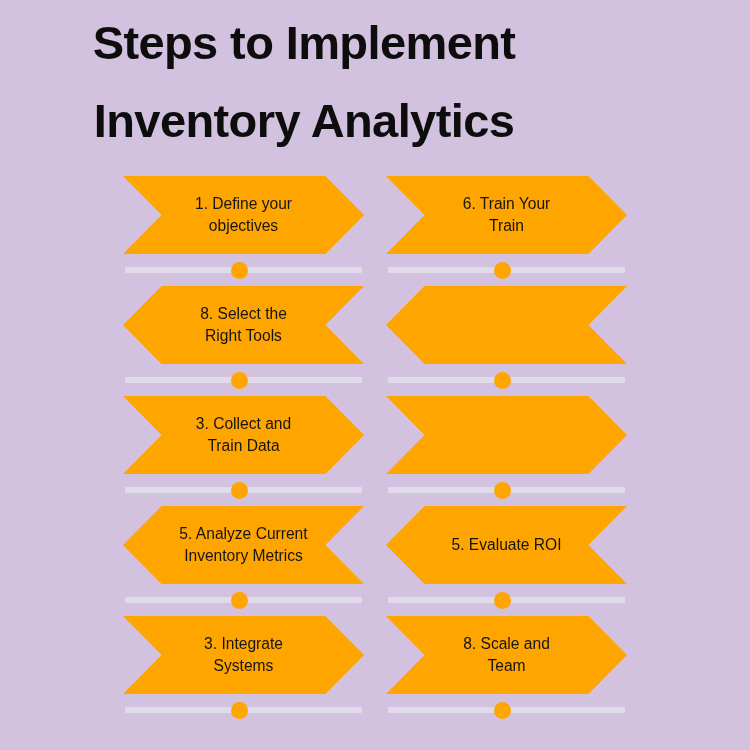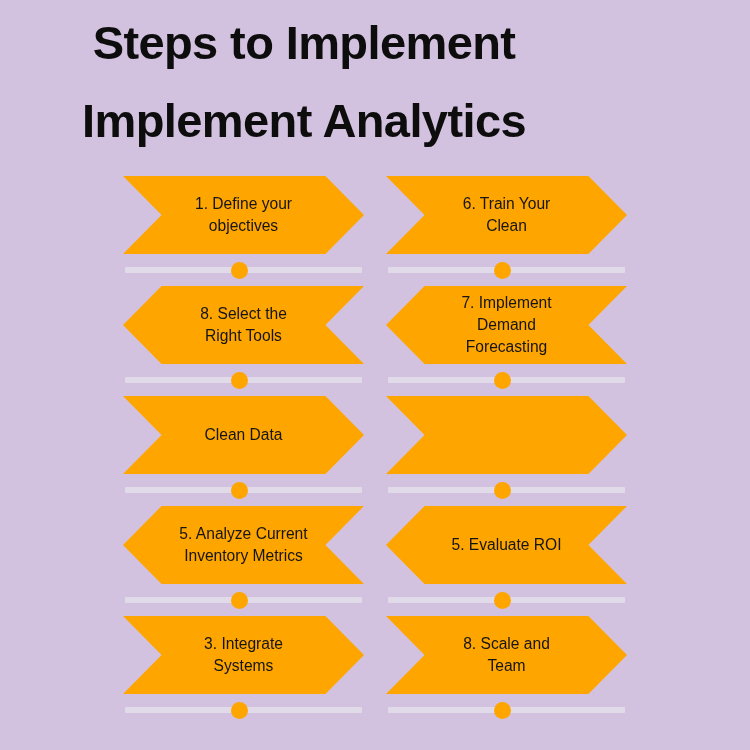--- a/index.html
+++ b/index.html
@@ -115,21 +115,21 @@
     margin-left: -8px;
   }
 </style>
 </head>
 <body>
 
 <div id="canvas">
 
   <div class="title">
     <span class="title-line">Steps to Implement</span>
-    <span class="title-line">Implement Analytics</span>
+    <span class="title-line">Inventory Analytics</span>
   </div>
 
   <div class="columns">
     <div class="column" id="col-left">
         <div class="step">
           <div class="step-shape" style="background: rgb(255, 165, 0); clip-path: polygon(0% 0%, 84% 0%, 100% 50%, 84% 100%, 0% 100%, 16% 50%);"></div>
           <div class="step-label">
             <div>1. Define your</div>
             <div>objectives</div>
           </div>
@@ -145,21 +145,22 @@
             <div>Right Tools</div>
           </div>
         </div>
         <div class="connector">
           <div class="connector-bar" style="background: rgb(225, 219, 233);"></div>
           <div class="connector-dot" style="background: rgb(255, 165, 0);"></div>
         </div>
         <div class="step">
           <div class="step-shape" style="background: rgb(255, 165, 0); clip-path: polygon(0% 0%, 84% 0%, 100% 50%, 84% 100%, 0% 100%, 16% 50%);"></div>
           <div class="step-label">
-            <div>Clean Data</div>
+            <div>3. Collect and</div>
+            <div>Train Data</div>
           </div>
         </div>
         <div class="connector">
           <div class="connector-bar" style="background: rgb(225, 219, 233);"></div>
           <div class="connector-dot" style="background: rgb(255, 165, 0);"></div>
         </div>
         <div class="step">
           <div class="step-shape" style="background: rgb(255, 165, 0); clip-path: polygon(16% 0%, 100% 0%, 84% 50%, 100% 100%, 16% 100%, 0% 50%);"></div>
           <div class="step-label">
             <div>5. Analyze Current</div>
@@ -180,34 +181,29 @@
         <div class="connector">
           <div class="connector-bar" style="background: rgb(225, 219, 233);"></div>
           <div class="connector-dot" style="background: rgb(255, 165, 0);"></div>
         </div>
       </div>
     <div class="column" id="col-right">
         <div class="step">
           <div class="step-shape" style="background: rgb(255, 165, 0); clip-path: polygon(0% 0%, 84% 0%, 100% 50%, 84% 100%, 0% 100%, 16% 50%);"></div>
           <div class="step-label">
             <div>6. Train Your</div>
-            <div>Clean</div>
-          </div>
-        </div>
-        <div class="connector">
-          <div class="connector-bar" style="background: rgb(225, 219, 233);"></div>
-          <div class="connector-dot" style="background: rgb(255, 165, 0);"></div>
-        </div>
-        <div class="step">
-          <div class="step-shape" style="background: rgb(255, 165, 0); clip-path: polygon(16% 0%, 100% 0%, 84% 50%, 100% 100%, 16% 100%, 0% 50%);"></div>
-          <div class="step-label three-line">
-            <div>7. Implement</div>
-            <div>Demand</div>
-            <div>Forecasting</div>
-          </div>
+            <div>Train</div>
+          </div>
+        </div>
+        <div class="connector">
+          <div class="connector-bar" style="background: rgb(225, 219, 233);"></div>
+          <div class="connector-dot" style="background: rgb(255, 165, 0);"></div>
+        </div>
+        <div class="step">
+          <div class="step-shape" style="background: rgb(255, 165, 0); clip-path: polygon(16% 0%, 100% 0%, 84% 50%, 100% 100%, 16% 100%, 0% 50%);"></div>
         </div>
         <div class="connector">
           <div class="connector-bar" style="background: rgb(225, 219, 233);"></div>
           <div class="connector-dot" style="background: rgb(255, 165, 0);"></div>
         </div>
         <div class="step">
           <div class="step-shape" style="background: rgb(255, 165, 0); clip-path: polygon(0% 0%, 84% 0%, 100% 50%, 84% 100%, 0% 100%, 16% 50%);"></div>
         </div>
         <div class="connector">
           <div class="connector-bar" style="background: rgb(225, 219, 233);"></div>

